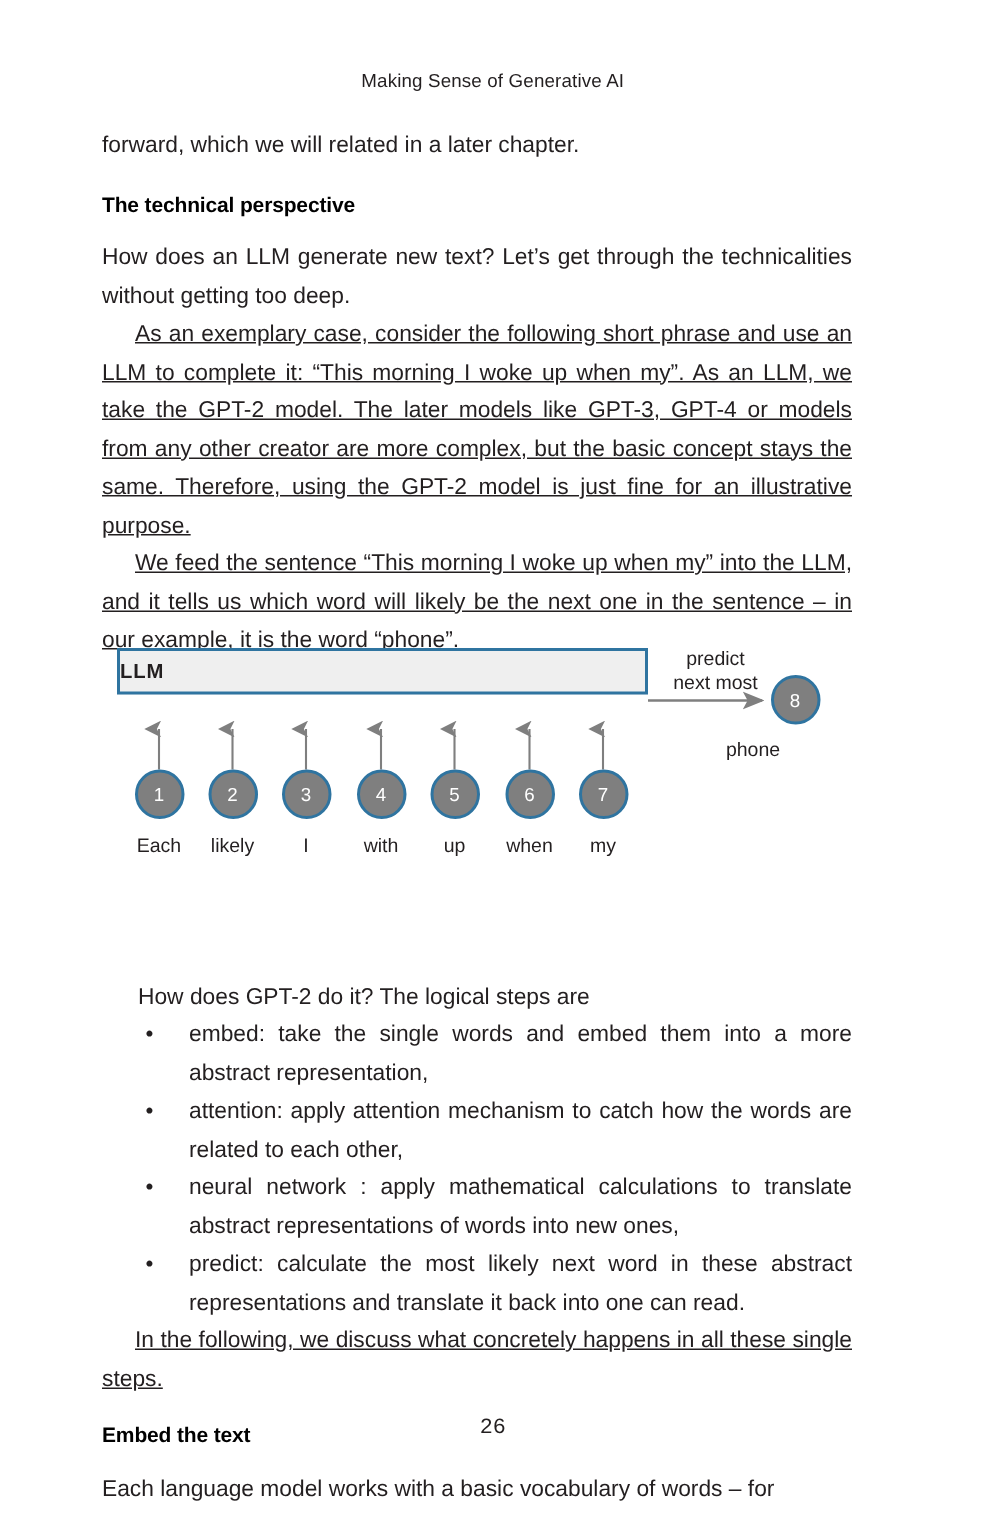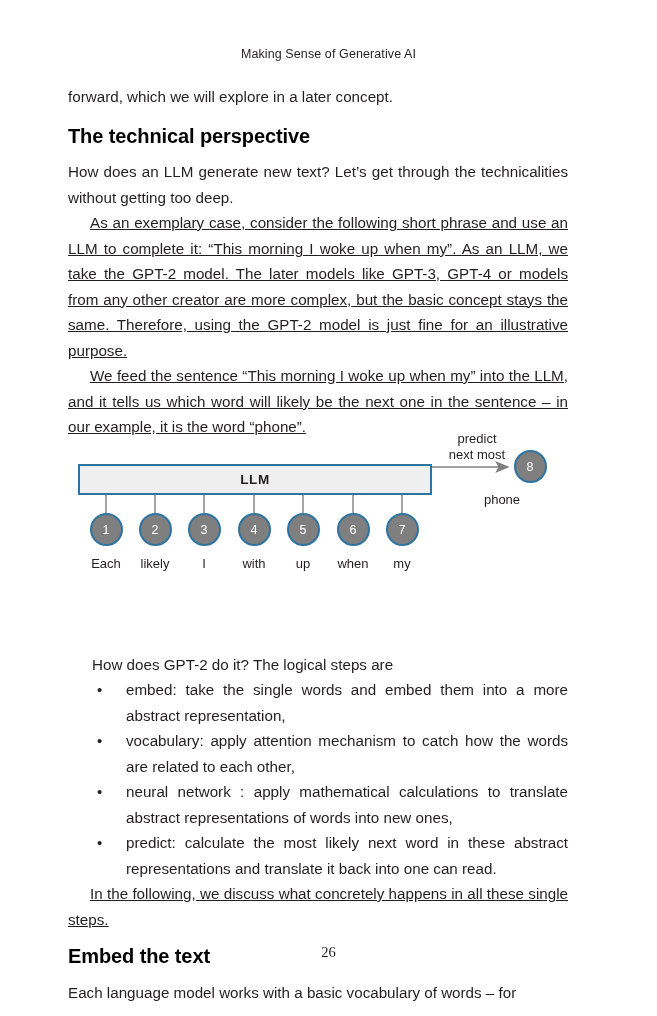--- a/index.html
+++ b/index.html
@@ -50,21 +50,21 @@
     text-align: justify;
     text-justify: inter-word;
     color: #231f20;
     hyphens: none;
   }
   p.body.indent { text-indent: 22px; text-decoration: underline; }
   p.tight { text-align: left; }
 
   h2.heading {
     margin: 0;
-    font-size: 20px;
+    font-size: 14px;
     line-height: 25.5px;
     font-weight: bold;
     color: #000000;
     letter-spacing: -0.1px;
   }
 
   .sp-10 { height: 10px; }
   .sp-14 { height: 14px; }
   .sp-12 { height: 12px; }
 
@@ -95,29 +95,29 @@
   .figure {
     position: absolute;
     left: 0;
     top: 425px;
     width: 657px;
     height: 160px;
   }
   .llm-box {
     position: absolute;
     left: 78px;
-    top: 464px;
+    top: 432px;
     width: 354px;
     height: 31px;
     background: #efefef;
     border: 2px solid #2f74a0;
     box-sizing: border-box;
     display: flex;
     align-items: center;
-    justify-content: center;
+    justify-content: flex-start;
   }
   .llm-box .llm-label {
     font-size: 13.5px;
     font-weight: bold;
     color: #231f20;
     letter-spacing: 0.6px;
   }
   .token {
     position: absolute;
     width: 33px;
@@ -157,54 +157,54 @@
     pointer-events: none;
   }
 
   
   .folio {
     position: absolute;
     top: 944px;
     left: 0;
     width: 657px;
     text-align: center;
-    font-family: Liberation Serif, serif;
+    font-family: Liberation Mono, monospace;
     font-size: 14.5px;
     color: #231f20;
   }
 </style>
 </head>
 <body>
 
 <div class="page">
 
   <div class="running-head">Making Sense of Generative AI</div>
 
   <div class="content">
 
-    <p class="body tight">forward, which we will explore in a later concept.</p>
+    <p class="body tight">forward, which we will related in a later chapter.</p>
 
     <div class="sp-14"></div>
     <h2 class="heading">The technical perspective</h2>
     <div class="sp-10"></div>
 
     <p class="body">How does an LLM generate new text? Let’s get through the technicalities without getting too deep.</p>
     <p class="body indent">As an exemplary case, consider the following short phrase and use an LLM to complete it: “This morning I woke up when my”. As an LLM, we take the GPT-2 model. The later models like GPT-3, GPT-4 or models from any other creator are more complex, but the basic concept stays the same. Therefore, using the GPT-2 model is just fine for an illustrative purpose.</p>
     <p class="body indent">We feed the sentence “This morning I woke up when my” into the LLM, and it tells us which word will likely be the next one in the sentence – in our example, it is the word “phone”.</p>
 
     <div style="height:212px"></div>
 
     <p class="body tight" style="padding-left:24px">How does GPT-2 do it? The logical steps are</p>
 
     <ul class="steps">
       <li>
         <span class="bullet">•</span><span class="term">embed</span><span>: </span><span>take the single words and embed them into a more abstract representation,</span>
       </li>
       <li>
-        <span class="bullet">•</span><span class="term">vocabulary</span><span>: </span><span>apply attention mechanism to catch how the words are related to each other,</span>
+        <span class="bullet">•</span><span class="term">attention</span><span>: </span><span>apply attention mechanism to catch how the words are related to each other,</span>
       </li>
       <li>
         <span class="bullet">•</span><span class="term">neural network</span><span> : </span><span>apply mathematical calculations to translate abstract representations of words into new ones,</span>
       </li>
       <li>
         <span class="bullet">•</span><span class="term">predict</span><span>: </span><span>calculate the most likely next word in these abstract representations and translate it back into one can read.</span>
       </li>
     </ul>
 
     <p class="body indent">In the following, we discuss what concretely happens in all these single steps.</p>

